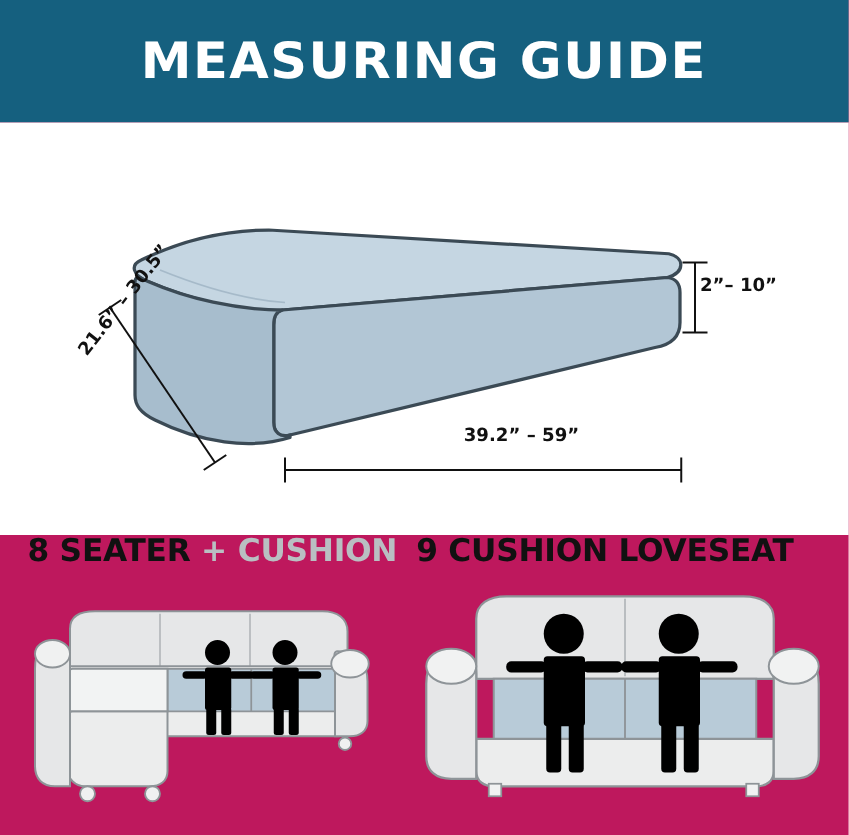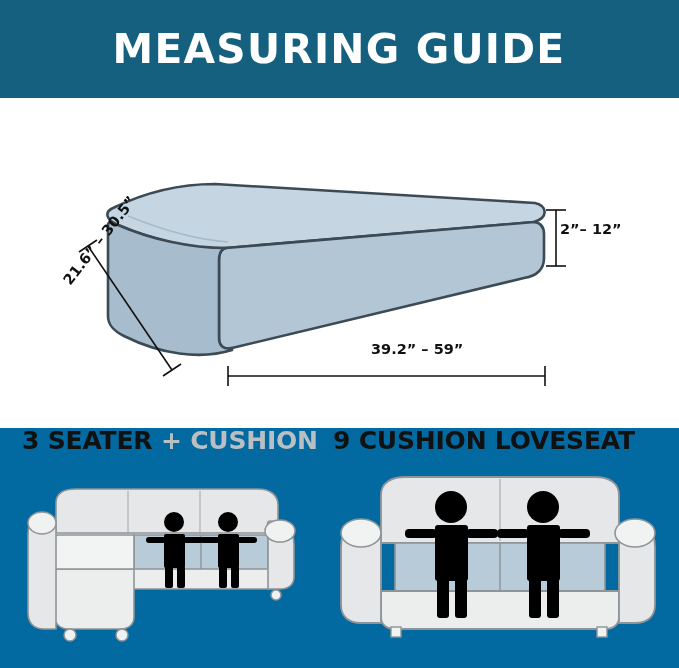--- a/index.html
+++ b/index.html
@@ -12,21 +12,21 @@
     height: 668px;
     font-family: "Liberation Sans", sans-serif;
     color: #111111;
     overflow: hidden;
     position: relative;
   }
   .page {
     position: relative;
     width: 679px;
     height: 668px;
-    background: #0369a1;
+    background: #be185d;
   }
 
   
   .header-bar {
     position: absolute;
     left: 0;
     top: 0;
     width: 679px;
     height: 98px;
     background: #15607f;
@@ -141,29 +141,29 @@
       <line x1="556" y1="112" x2="556" y2="168" stroke="#111" stroke-width="1.6"></line>
       <line x1="546" y1="112" x2="566" y2="112" stroke="#111" stroke-width="1.6"></line>
       <line x1="546" y1="168" x2="566" y2="168" stroke="#111" stroke-width="1.6"></line>
 
       <line x1="88" y1="148" x2="172" y2="272" stroke="#111" stroke-width="1.6"></line>
       <line x1="79" y1="154" x2="97" y2="142" stroke="#111" stroke-width="1.6"></line>
       <line x1="163" y1="278" x2="181" y2="266" stroke="#111" stroke-width="1.6"></line>
     </svg>
 
     <div class="dim-label dim-width">39.2” – 59”</div>
-    <div class="dim-label dim-height">2”– 12”</div>
+    <div class="dim-label dim-height">2”– 10”</div>
     <div class="dim-label dim-depth">21.6” – 30.5”</div>
   </div>
 
   <div class="bottom">
 
     <div class="col col-left">
       <div class="sec-title">
-        <span>3 SEATER</span>
+        <span>8 SEATER</span>
         <span class="plus">+</span>
         <span class="dim">CUSHION</span>
       </div>
       <div class="couch-wrap">
         <svg width="300" height="180" viewBox="0 0 300 180">
 
           <path d="M 34 38 C 34 28, 42 24, 54 24 L 236 24 C 248 24, 256 30, 256 40 L 256 70 L 34 70 Z" fill="#e6e7e8" stroke="#8e9498" stroke-width="1.6"></path>
 
           <path d="M 106 26 L 106 68 M 178 26 L 178 68" stroke="#b6babd" stroke-width="1.4" fill="none"></path>
 

